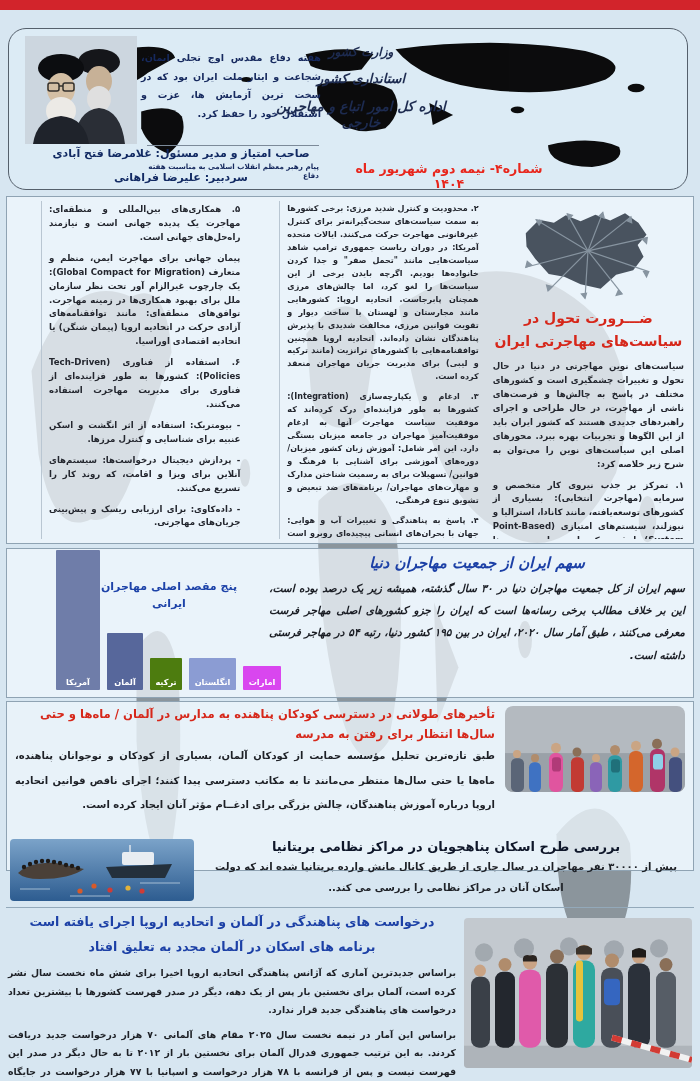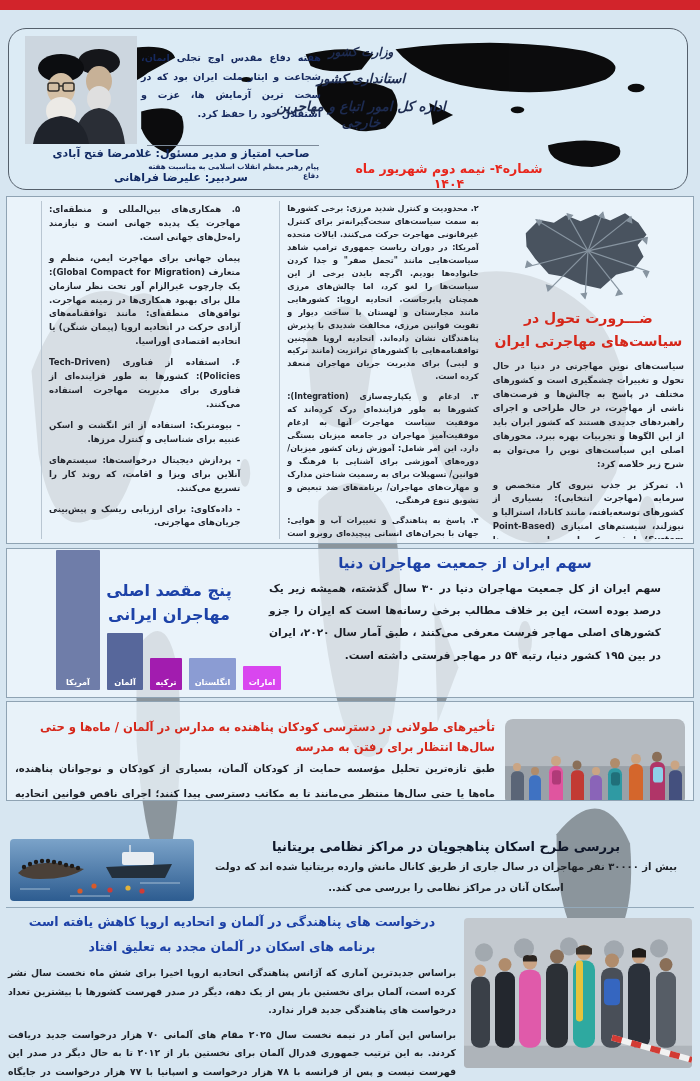--- a/index.html
+++ b/index.html
@@ -40,36 +40,36 @@
   .col p { font-size:8.6px; line-height:1.62; font-weight:bold; color:#23262e;
     text-align:justify; margin-bottom:7px; direction:rtl; }
   .col-mid p { font-size:8px; }
   .iranmap { display:block; margin:2px auto 2px; width:168px; height:100px; }
   .art-title { text-align:center; color:#d6271a; font-weight:bold; font-size:14px;
     line-height:1.65; margin:2px 0 7px; }
 
   
   .chart-box { position:absolute; top:548px; left:6px; width:688px; height:150px;
     border:1px solid #8fa3b3; background:rgba(240,247,252,.75); display:flex; direction:rtl; z-index:1; }
-  .share-area { flex:1; padding:5px 32px 0 10px; }
+  .share-area { flex:1; padding:5px 8px 0 10px;font-style:italic; }
   .share-head { text-align:center; color:#1c40a6; font-weight:bold; font-size:15px; margin-bottom:5px; }
   .share-body { font-size:10.6px; font-weight:bold; color:#1a1d24; line-height:2.1;
     text-align:justify; direction:rtl; }
   .chart-area { width:252px; position:relative; }
   .chart-title { position:absolute; top:30px; right:6px; width:168px; text-align:center;
-    color:#1d42a8; font-weight:bold; font-size:16px; line-height:1.5; }
+    color:#1d42a8; font-weight:bold; font-size:11px; line-height:1.5; }
   .bars { position:absolute; bottom:7px; left:12px; display:flex; direction:ltr;
     align-items:flex-end; gap:7px; }
   .bar { position:relative; border-radius:1px; }
   .bar span { position:absolute; bottom:3px; left:0; width:100%; text-align:center;
     color:#fff; font-size:8.2px; font-weight:bold; }
 
   
-  .school-box { position:absolute; top:701px; left:6px; width:688px; height:100px;
-    border:1px solid #8fa3b3; background:rgba(236,245,251,.8); padding:16px 8px; overflow:hidden; z-index:1; }
+  .school-box { position:absolute; top:701px; left:6px; width:688px; height:170px;
+    border:1px solid #8fa3b3; background:rgba(236,245,251,.8); padding:3px 8px; overflow:hidden; z-index:1; }
   .children { float:right; width:180px; height:86px; margin:1px 0 2px 10px; border-radius:8px; }
   .school-title { color:#d6271a; font-weight:bold; font-size:11.6px; line-height:1.7; text-align:right; }
   .school-body { font-size:10px; font-weight:bold; color:#1d2026; line-height:2.42;
     text-align:justify; direction:rtl; }
 
   
   .britain-sec { position:absolute; top:838px; left:6px; width:688px; height:70px;
     border-bottom:1px solid #93a9ba; padding:1px 4px; z-index:1; }
   .boat { float:left; width:184px; height:62px; margin:0 8px 0 0; border-radius:4px; }
   .brit-title { text-align:center; color:#0f172a; font-weight:bold; font-size:13px; margin-bottom:2px; }
@@ -204,21 +204,21 @@
     </div>
     <div class="chart-area">
       <div class="chart-title">پنج مقصد اصلی مهاجران ایرانی</div>
       <div class="bars">
           <div class="bar" style="height: 140px; width: 44px; background: rgb(111, 125, 169); margin-left: 37px;">
             <span>آمریکا</span>
           </div>
           <div class="bar" style="height: 57px; width: 36px; background: rgb(87, 103, 155);">
             <span>آلمان</span>
           </div>
-          <div class="bar" style="height: 32px; width: 32px; background: #a21caf;">
+          <div class="bar" style="height: 32px; width: 32px; background: #4d7c0f;">
             <span>ترکیه</span>
           </div>
           <div class="bar" style="height: 32px; width: 37px; background: rgb(139, 156, 211); padding-left: 47px;">
             <span>انگلستان</span>
           </div>
           <div class="bar" style="height: 24px; width: 38px; background: #d946ef;">
             <span>امارات</span>
           </div>
         </div>
     </div>
@@ -329,19 +329,19 @@
         <circle cx="175" cy="38" r="7" fill="#c9a384"></circle>
           <path d="M168,32 q7,-5 14,0 l0,7 -14,0 z" fill="#1f1c19"></path>
         <rect x="164" y="45" width="22" height="83" rx="9" fill="#2b313a"></rect>
         <circle cx="202" cy="46" r="6.5" fill="#8a6f58"></circle>
           <rect x="192" y="53" width="20" height="75" rx="8" fill="#565d66"></rect>
       </g>
       <line x1="148" y1="118" x2="228" y2="140" stroke="#f2f2f2" stroke-width="6"></line>
       <line x1="148" y1="118" x2="228" y2="140" stroke="#d23b34" stroke-width="6" stroke-dasharray="10 10"></line>
     </svg>
     <div class="g-text">
-      <div class="g-title">درخواست های پناهندگی در آلمان و اتحادیه اروپا کاهش یافته است</div>
+      <div class="g-title">درخواست های پناهندگی در آلمان و اتحادیه اروپا اجرای یافته است</div>
       <div class="g-title">برنامه های اسکان در آلمان مجدد به تعلیق افتاد</div>
       <p>براساس جدیدترین آماری که آژانس پناهندگی اتحادیه اروپا اخیرا برای شش ماه نخست سال نشر کرده است، آلمان برای نخستین بار پس از یک دهه، دیگر در صدر فهرست کشورها با بیشترین تعداد درخواست های پناهندگی جدید قرار ندارد.</p>
       <p>براساس این آمار در نیمه نخست سال ۲۰۲۵ مقام های آلمانی ۷۰ هزار درخواست جدید دریافت کردند. به این ترتیب جمهوری فدرال آلمان برای نخستین بار از ۲۰۱۲ تا به حال دیگر در صدر این فهرست نیست و پس از فرانسه با ۷۸ هزار درخواست و اسپانیا با ۷۷ هزار درخواست در جایگاه سوم قرار دارد.</p>
     </div>
   </div>
 </div>
 
 </body></html>

